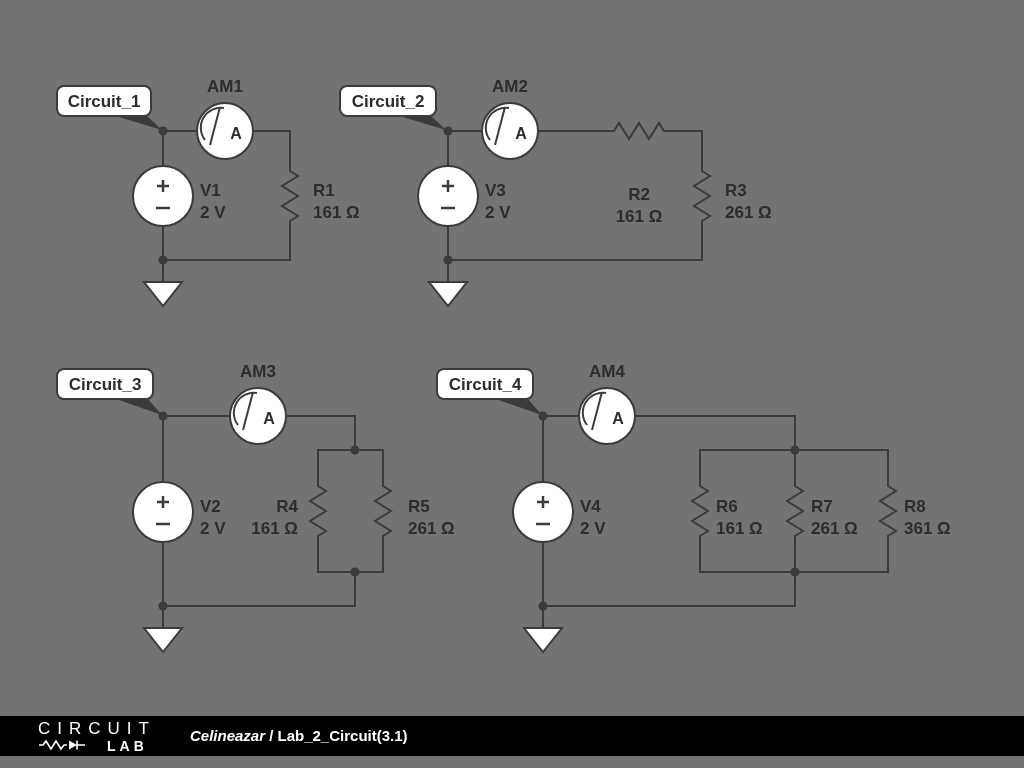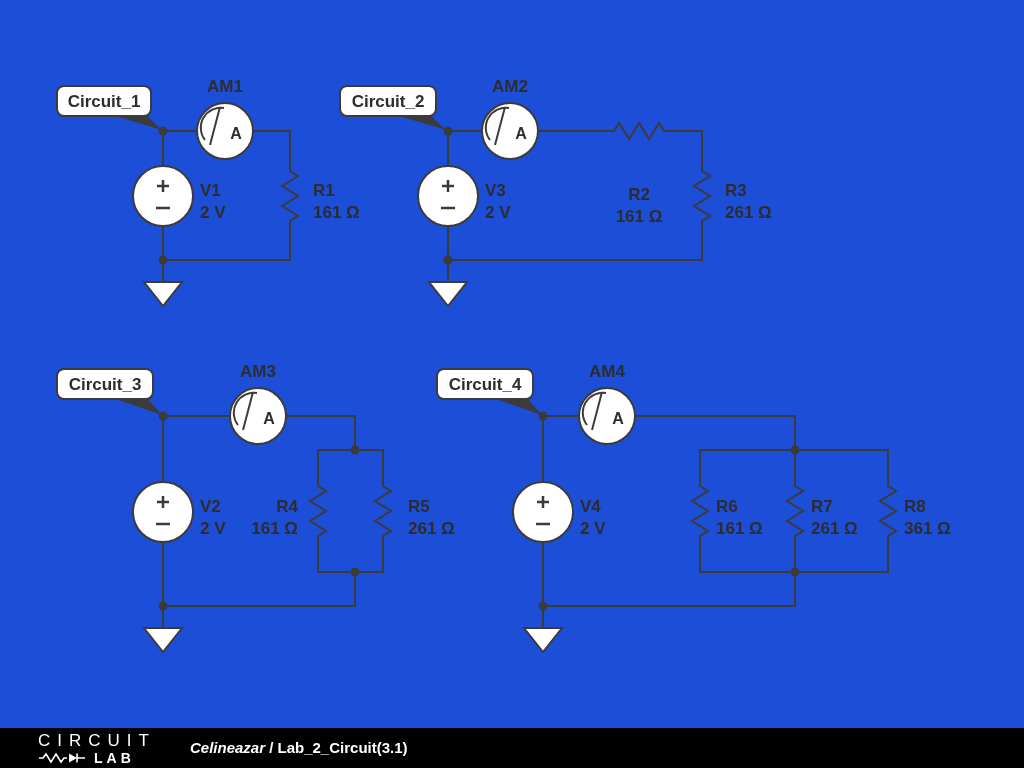--- a/index.html
+++ b/index.html
@@ -1,17 +1,17 @@
 <!DOCTYPE html>
 <html><head>
 <meta charset="utf-8">
 <style>
   html,body { margin:0; padding:0; background:#e8e8e8; }
   .page {
-    position:relative; width:1024px; height:768px; background:#1d4ed8;
+    position:relative; width:1024px; height:768px; background:#737373;
     font-family:"Liberation Sans", sans-serif; overflow:hidden;
   }
   svg.schematic { display:block; }
 
   .wire   { stroke:#3b3b3b; stroke-width:2; fill:none; stroke-linecap:square; }
   .sym    { stroke:#3b3b3b; stroke-width:2; fill:#ffffff; }
   .inner  { stroke:#3b3b3b; stroke-width:2; fill:none; }
   .pm     { stroke:#3b3b3b; stroke-width:2.5; fill:none; }
   .dot    { fill:#3b3b3b; stroke:none; }
   .tail   { fill:#3b3b3b; stroke:none; }
@@ -20,26 +20,26 @@
 
   .lbl, .blbl {
     font-family:"Liberation Sans", sans-serif;
     font-weight:700; font-size:17px; fill:#2d2d2d;
   }
   .albl { font-family:"Liberation Sans", sans-serif; font-weight:700; font-size:16px; fill:#2d2d2d; }
   .mid { text-anchor:middle; }
   .end { text-anchor:end; }
 
   .footer {
-    position:absolute; left:0; bottom:0; width:1024px; height:40px;
+    position:absolute; left:0; bottom:12px; width:1024px; height:40px;
     background:#000000; color:#ffffff; display:flex; align-items:center;
   }
   .logo { margin-left:38px; display:flex; flex-direction:column; line-height:1; }
   .logo-circuit { font-size:17px; letter-spacing:7px; font-weight:400; color:#ffffff; }
-  .logo-row { display:flex; align-items:center; margin-top:2px; }
+  .logo-row { display:flex; align-items:flex-start; margin-top:2px;gap:13px; }
   .logo-lab { font-size:14px; font-weight:700; letter-spacing:4px; margin-left:6px; color:#ffffff; }
   .meta { margin-left:34px; line-height:1.25; font-size:15px; }
   .author { font-style:italic; font-weight:700; }
   .sep { font-weight:700; }
   .title { font-weight:700; }
   .url { font-weight:700; font-size:14.5px; }
 </style>
 </head>
 <body>
 

